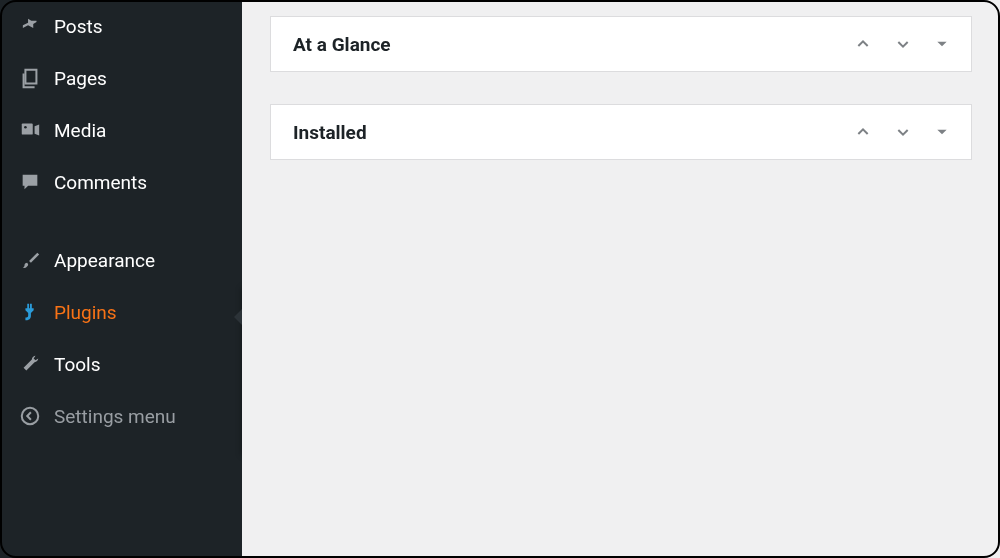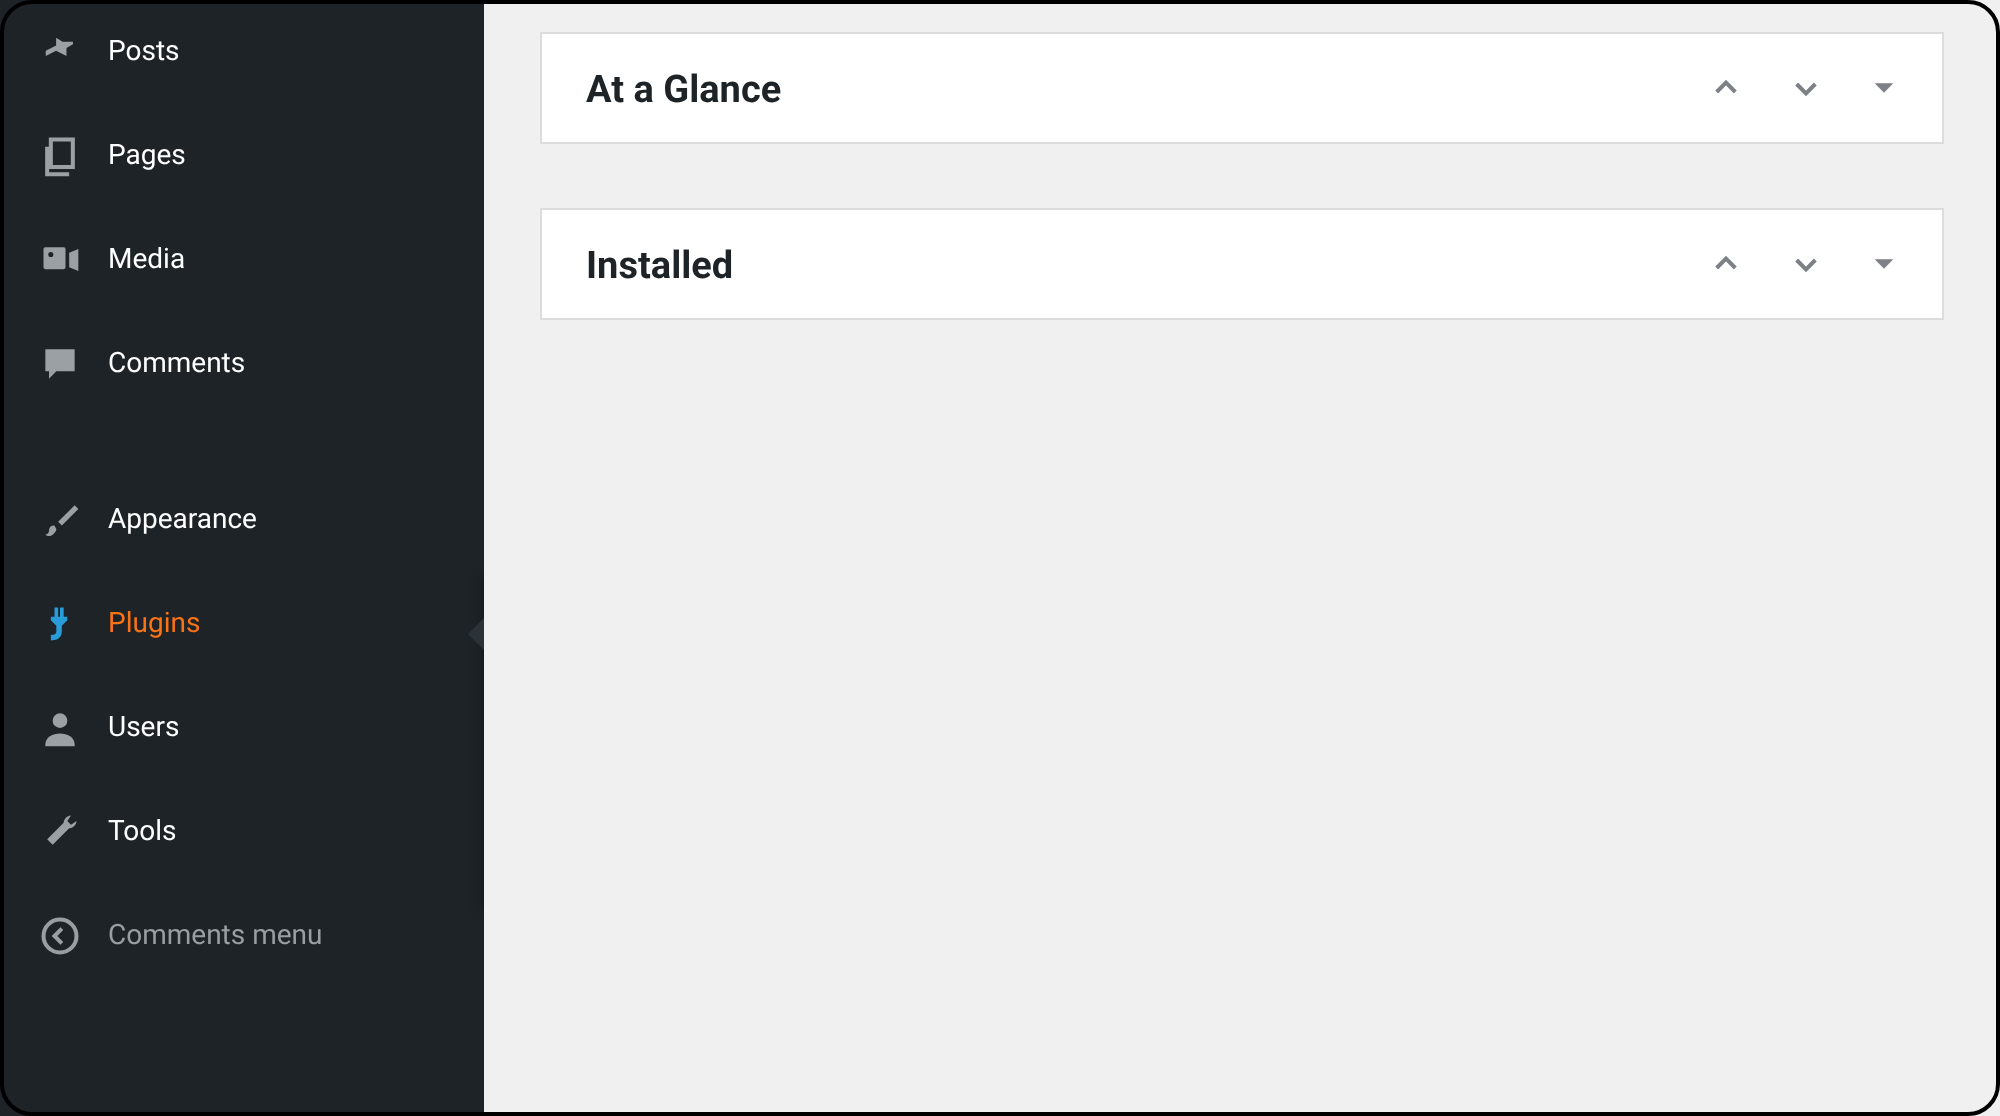--- a/index.html
+++ b/index.html
@@ -18,21 +18,21 @@
       height: 558px;
       background: #1d2327;
       padding-left: 3px;
     }
     .menu-item {
       display: flex;
       align-items: center;
       height: 52px;
       padding-left: 13px;
       color: #fff;
-      font-size: 14px;
+      font-size: 19px;
       cursor: pointer;
       position: relative;
     }
     .menu-item.active { color: #f97316; }
     .menu-item.collapse { color: #999ea3; }
     .menu-item .icn {
       width: 28px;
       display: flex;
       justify-content: center;
       align-items: center;
@@ -164,42 +164,33 @@
     <span class="icn">
       <svg width="22" height="22" viewBox="0 0 24 24" fill="currentColor">
           <path d="M9 3v5H7v2l3 3v3c0 2-2 2-3 2v3c3 0 6-1 6-5v-3l3-3V8h-2V3h-2v5h-1V3H9z"></path>
         </svg>
     </span>
     <span>Plugins</span>
   </div>
   <div class="menu-item">
     <span class="icn">
       <svg width="22" height="22" viewBox="0 0 24 24" fill="currentColor">
-          <circle cx="12" cy="8" r="4"></circle>
-          <path d="M4 21c0-4 4-6 8-6s8 2 8 6v1H4z"></path>
-        </svg>
-    </span>
-    <span>Users</span>
-  </div>
-  <div class="menu-item">
-    <span class="icn">
-      <svg width="22" height="22" viewBox="0 0 24 24" fill="currentColor">
           <path d="M21 6c0 2-2 4-4 4l-9 9-3-3 9-9c0-2 2-4 4-4l-2 3 2 2 3-2z"></path>
         </svg>
     </span>
     <span>Tools</span>
   </div>
   <div class="menu-item collapse">
     <span class="icn">
       <svg width="22" height="22" viewBox="0 0 24 24" fill="none" stroke="currentColor" stroke-width="2.2">
           <circle cx="12" cy="12" r="9"></circle>
           <path d="M13 8l-4 4 4 4" fill="none"></path>
         </svg>
     </span>
-    <span>Comments menu</span>
+    <span>Settings menu</span>
   </div>
 </div>
 
 <div class="submenu">
   <div class="submenu-arrow"></div>
   <div class="submenu-item">Installed Plugins</div>
   <div class="submenu-item">Add New</div>
   <div class="submenu-item">Plugin File Editor</div>
 </div>
 

